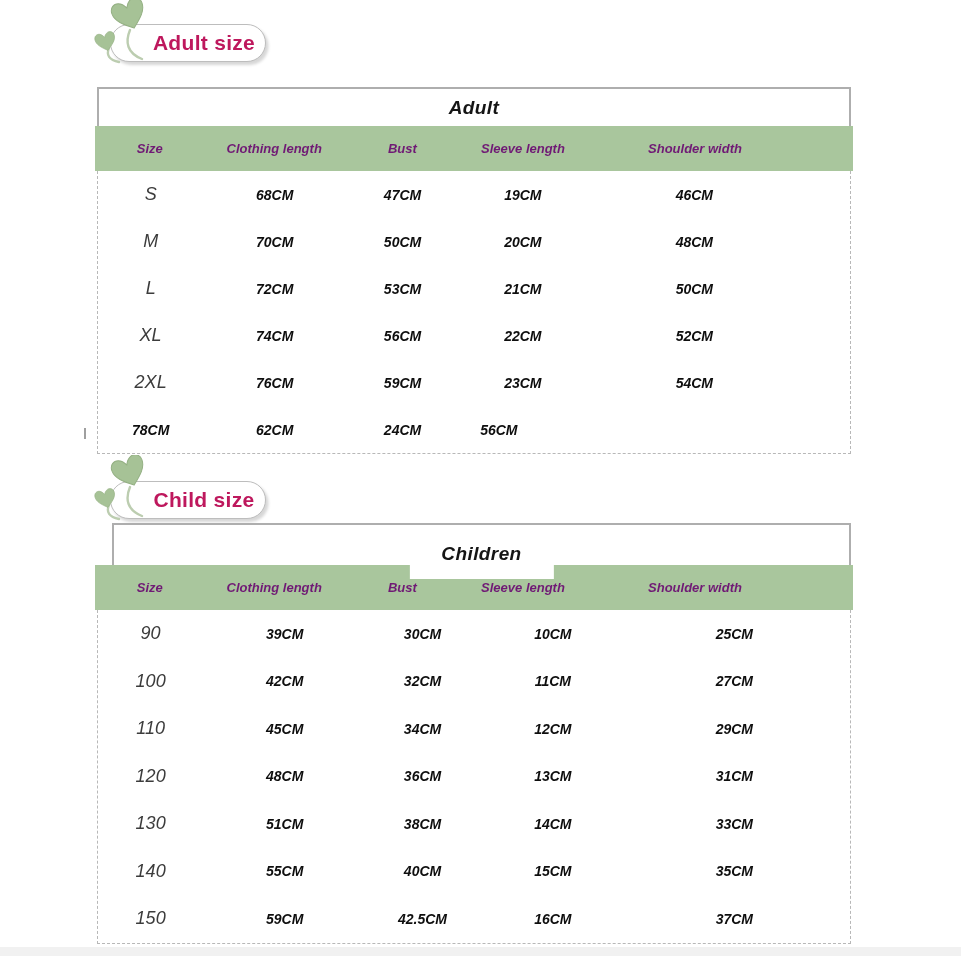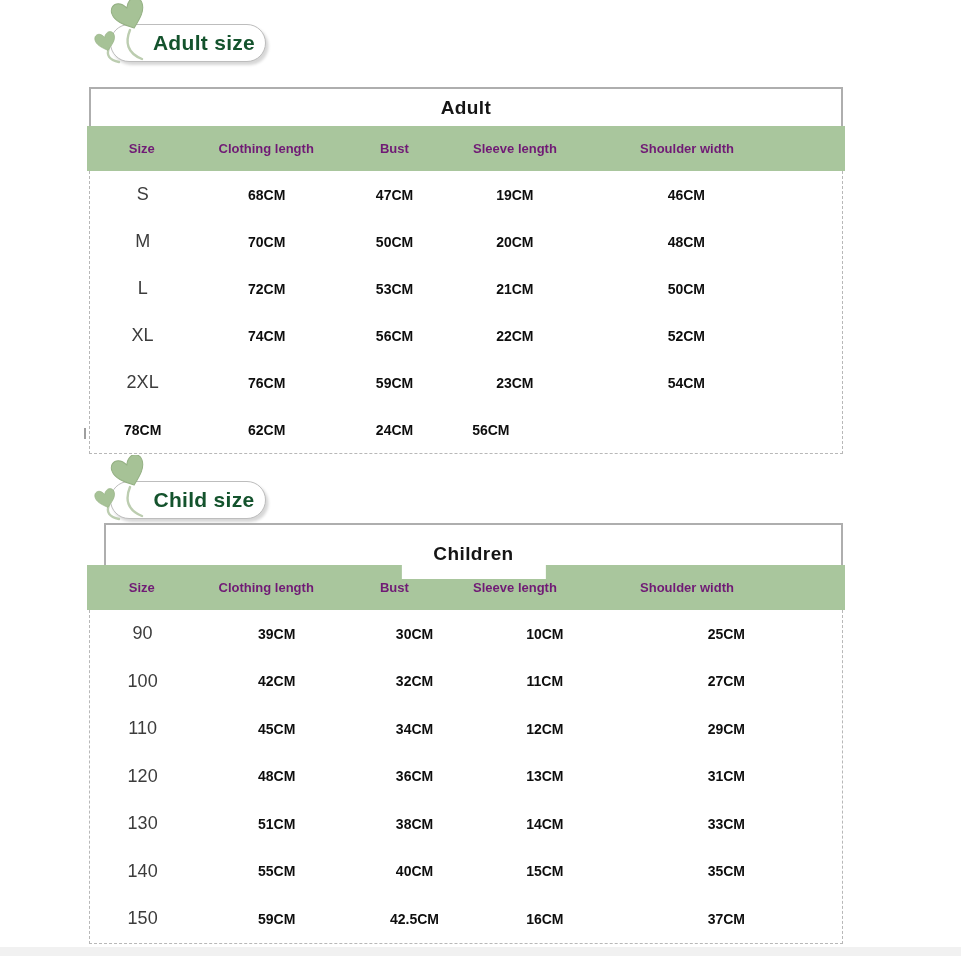--- a/index.html
+++ b/index.html
@@ -10,27 +10,27 @@
   }
   
   .badge-group{position:absolute;left:92px;width:200px;height:72px;}
   .badge-pill{
     position:absolute;left:18px;top:24px;width:156px;height:38px;
     background:#fff;border:1.5px solid var(--pill-border,#bdbdbd);
     border-radius:19px;box-sizing:border-box;
     box-shadow:2.5px 3px 3px rgba(0,0,0,0.16);
     display:flex;align-items:center;justify-content:center;
     padding-left:32px;
-    font-size:21px;font-weight:bold;color:#14532d;letter-spacing:0.3px;
+    font-size:21px;font-weight:bold;color:#be185d;letter-spacing:0.3px;
   }
   .badge-svg{position:absolute;left:0;top:-2px;z-index:3;}
   .leaf{fill:var(--leaf-fill,#a6c296);stroke:var(--leaf-stroke,#94b083);stroke-width:1;}
   .stem{stroke:var(--stem,#bccdb0);stroke-width:2.4;fill:none;stroke-linecap:round;}
   
-  .size-table{position:absolute;left:89px;width:754px;}
+  .size-table{position:absolute;left:97px;width:754px;font-style:italic;}
   .title-row{
     height:39px;background:#fff;
     border:2px solid var(--table-border,#aeaeae);border-bottom:none;
     display:flex;align-items:center;justify-content:center;
     position:relative;box-sizing:border-box;
   }
   .child-table .title-row{height:42px;margin-left:15px;}
   .title-text{font-size:19px;font-weight:bold;color:#151515;letter-spacing:0.4px;}
   
   .child-table .title-text{

